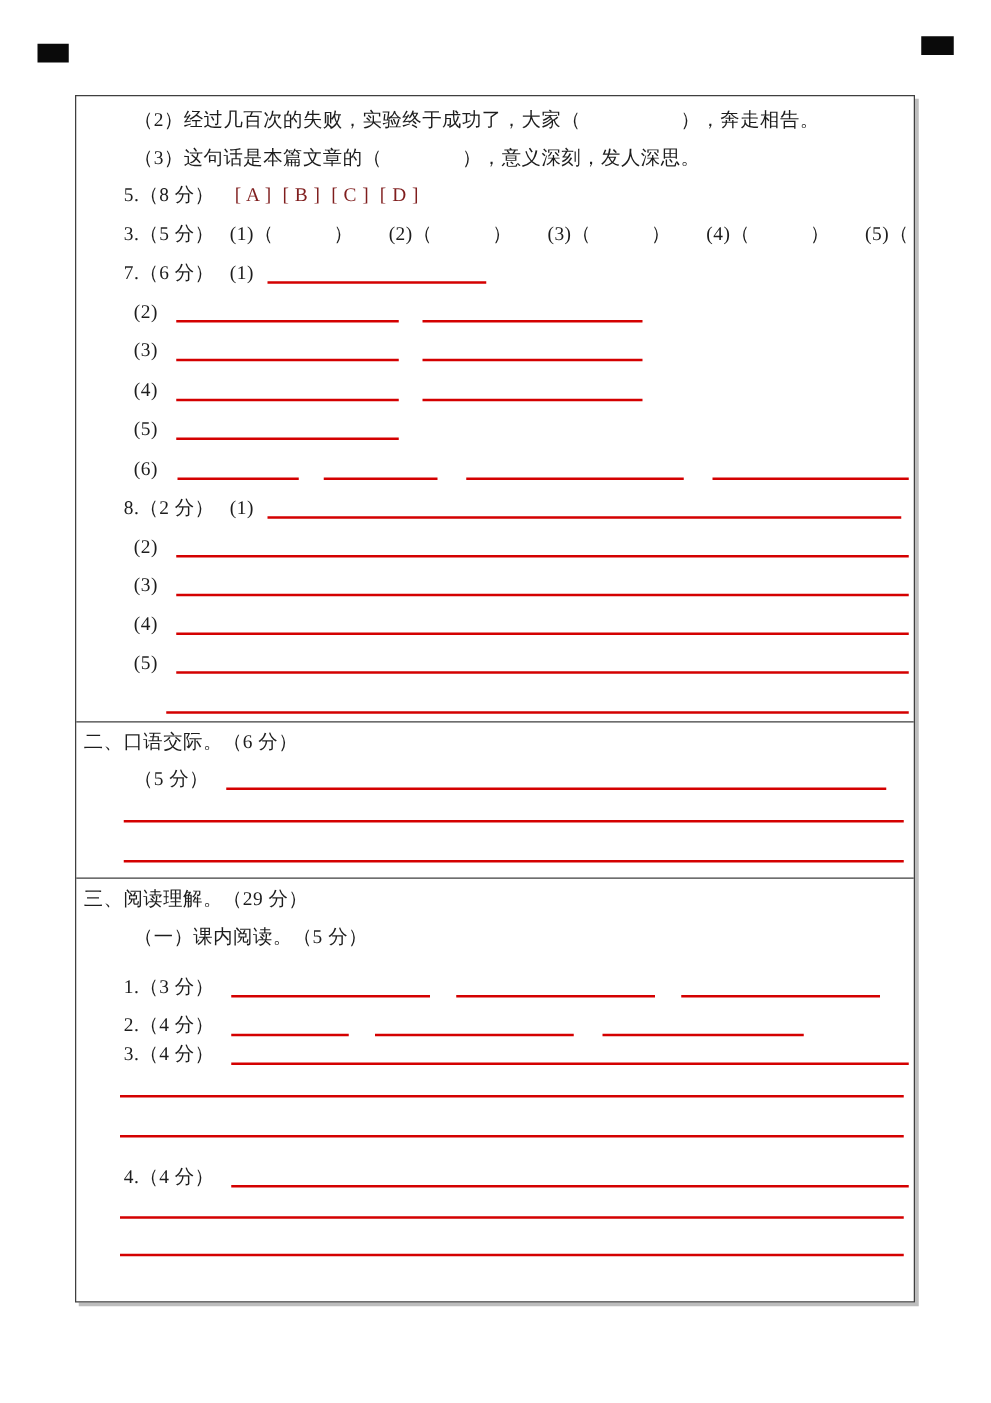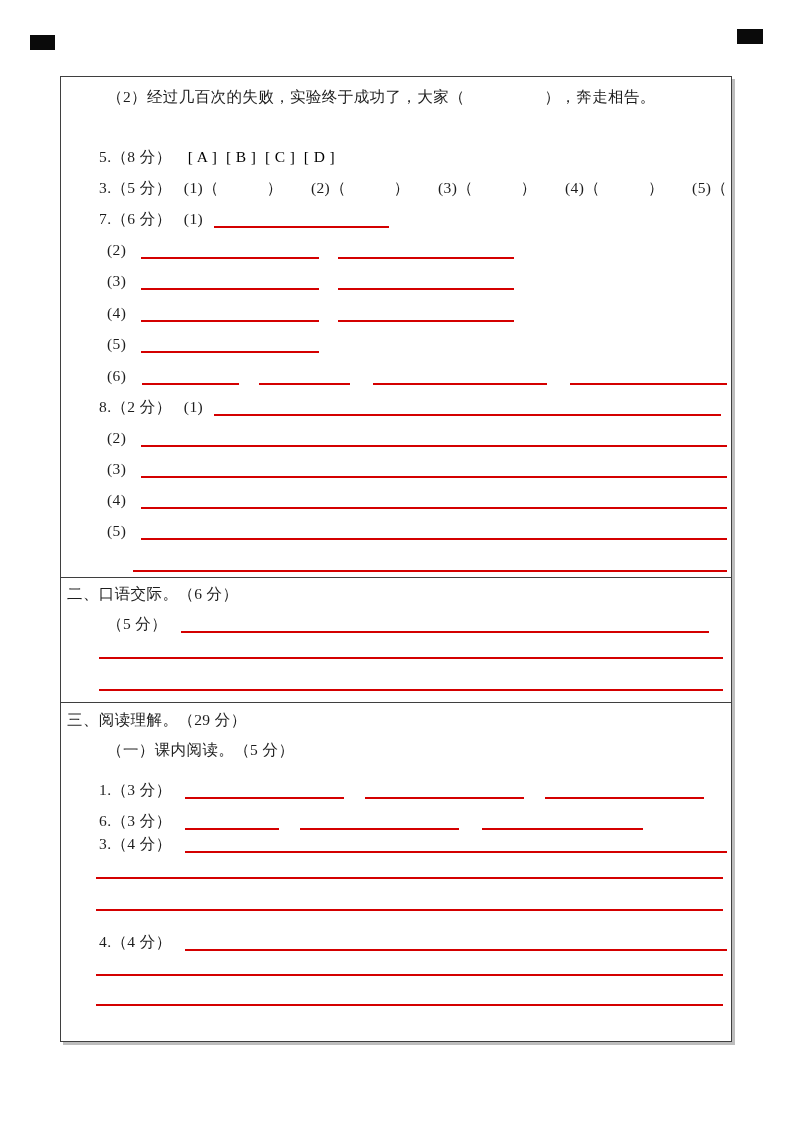--- a/index.html
+++ b/index.html
@@ -14,38 +14,41 @@
   .regmark.right{left:737px;top:29px;width:26px;height:15px;}
   .answer-box{
     position:absolute;left:60px;top:76px;width:672px;height:966px;
     border:1.5px solid #3f3f3f;background:#ffffff;
     box-shadow:3px 3px 0 #bdbdbd;
     box-sizing:border-box;
   }
   .row{position:absolute;left:2px;right:4px;height:30px;line-height:30px;white-space:nowrap;overflow:hidden;}
   .divider{position:absolute;left:0;right:0;height:0;border-top:1.5px solid #3f3f3f;}
   .ln{display:inline-block;height:16px;border-bottom:2px solid #d40000;vertical-align:-4px;}
-  .red{color:#000000;}
+  .red{color:#7f1d1d;}
   .pre{white-space:pre;}
   .lbl{display:inline-block;}
 </style>
 </head>
 <body>
 
 <div class="sheet">
 
   <div class="regmark left"></div>
   <div class="regmark right"></div>
 
   <div class="answer-box">
 
     <div class="row" style="top:5px;padding-left:44px;">
       <span class="lbl">（2）经过几百次的失败，实验终于成功了，大家（　　　　　），奔走相告。</span>
     </div>
 
+    <div class="row" style="top:35px;padding-left:44px;">
+      <span class="lbl">（3）这句话是本篇文章的（　　　　），意义深刻，发人深思。</span>
+    </div>
 
     <div class="row" style="top:65px;padding-left:36px;">
       <span class="lbl">5.（8 分）</span>
       <span class="red pre" style="margin-left:12px;">[ A ]  [ B ]  [ C ]  [ D ]</span>
     </div>
 
     <div class="row" style="top:96px;padding-left:36px;">
       <span class="lbl">3.（5 分）</span>
       <span class="lbl" style="margin-left:8px;margin-right:24px;">(1)（　　　）</span>
       <span class="lbl" style="margin-right:24px;">(2)（　　　）</span>
@@ -151,21 +154,21 @@
     </div>
 
     <div class="row" style="top:698px;padding-left:36px;">
       <span class="lbl">1.（3 分）</span>
       <span class="ln" style="width:159px;margin-left:9px;"></span>
       <span class="ln" style="width:159px;margin-left:17px;"></span>
       <span class="ln" style="width:159px;margin-left:17px;"></span>
     </div>
 
     <div class="row" style="top:729px;padding-left:36px;">
-      <span class="lbl">6.（3 分）</span>
+      <span class="lbl">2.（4 分）</span>
       <span class="ln" style="width:94px;margin-left:9px;"></span>
       <span class="ln" style="width:159px;margin-left:17px;"></span>
       <span class="ln" style="width:161px;margin-left:19px;"></span>
     </div>
 
     <div class="row" style="top:752px;padding-left:36px;">
       <span class="lbl">3.（4 分）</span>
       <span class="ln" style="width:547px;margin-left:9px;"></span>
     </div>
 

